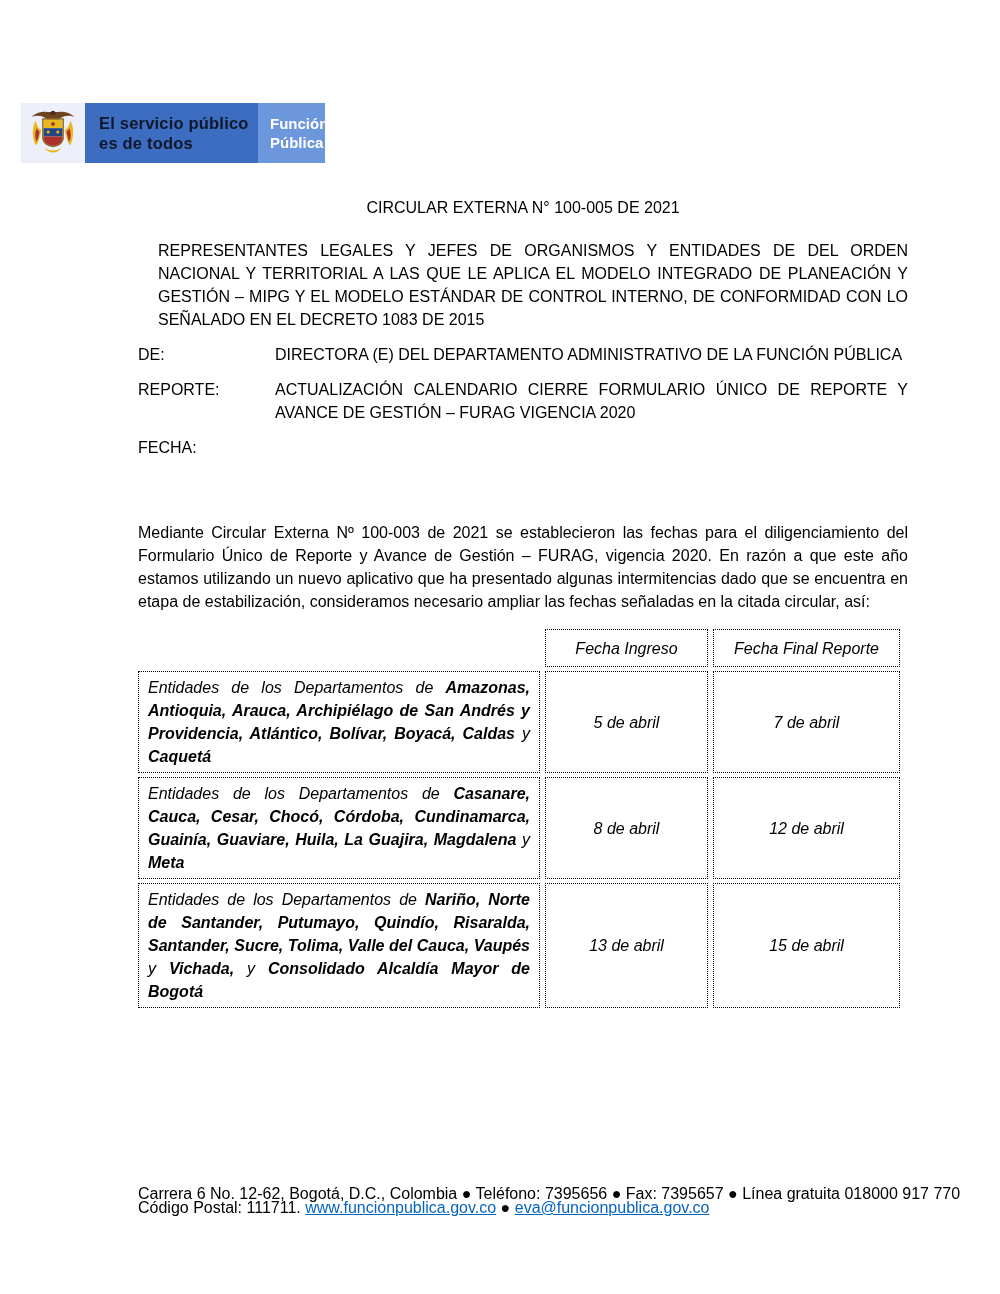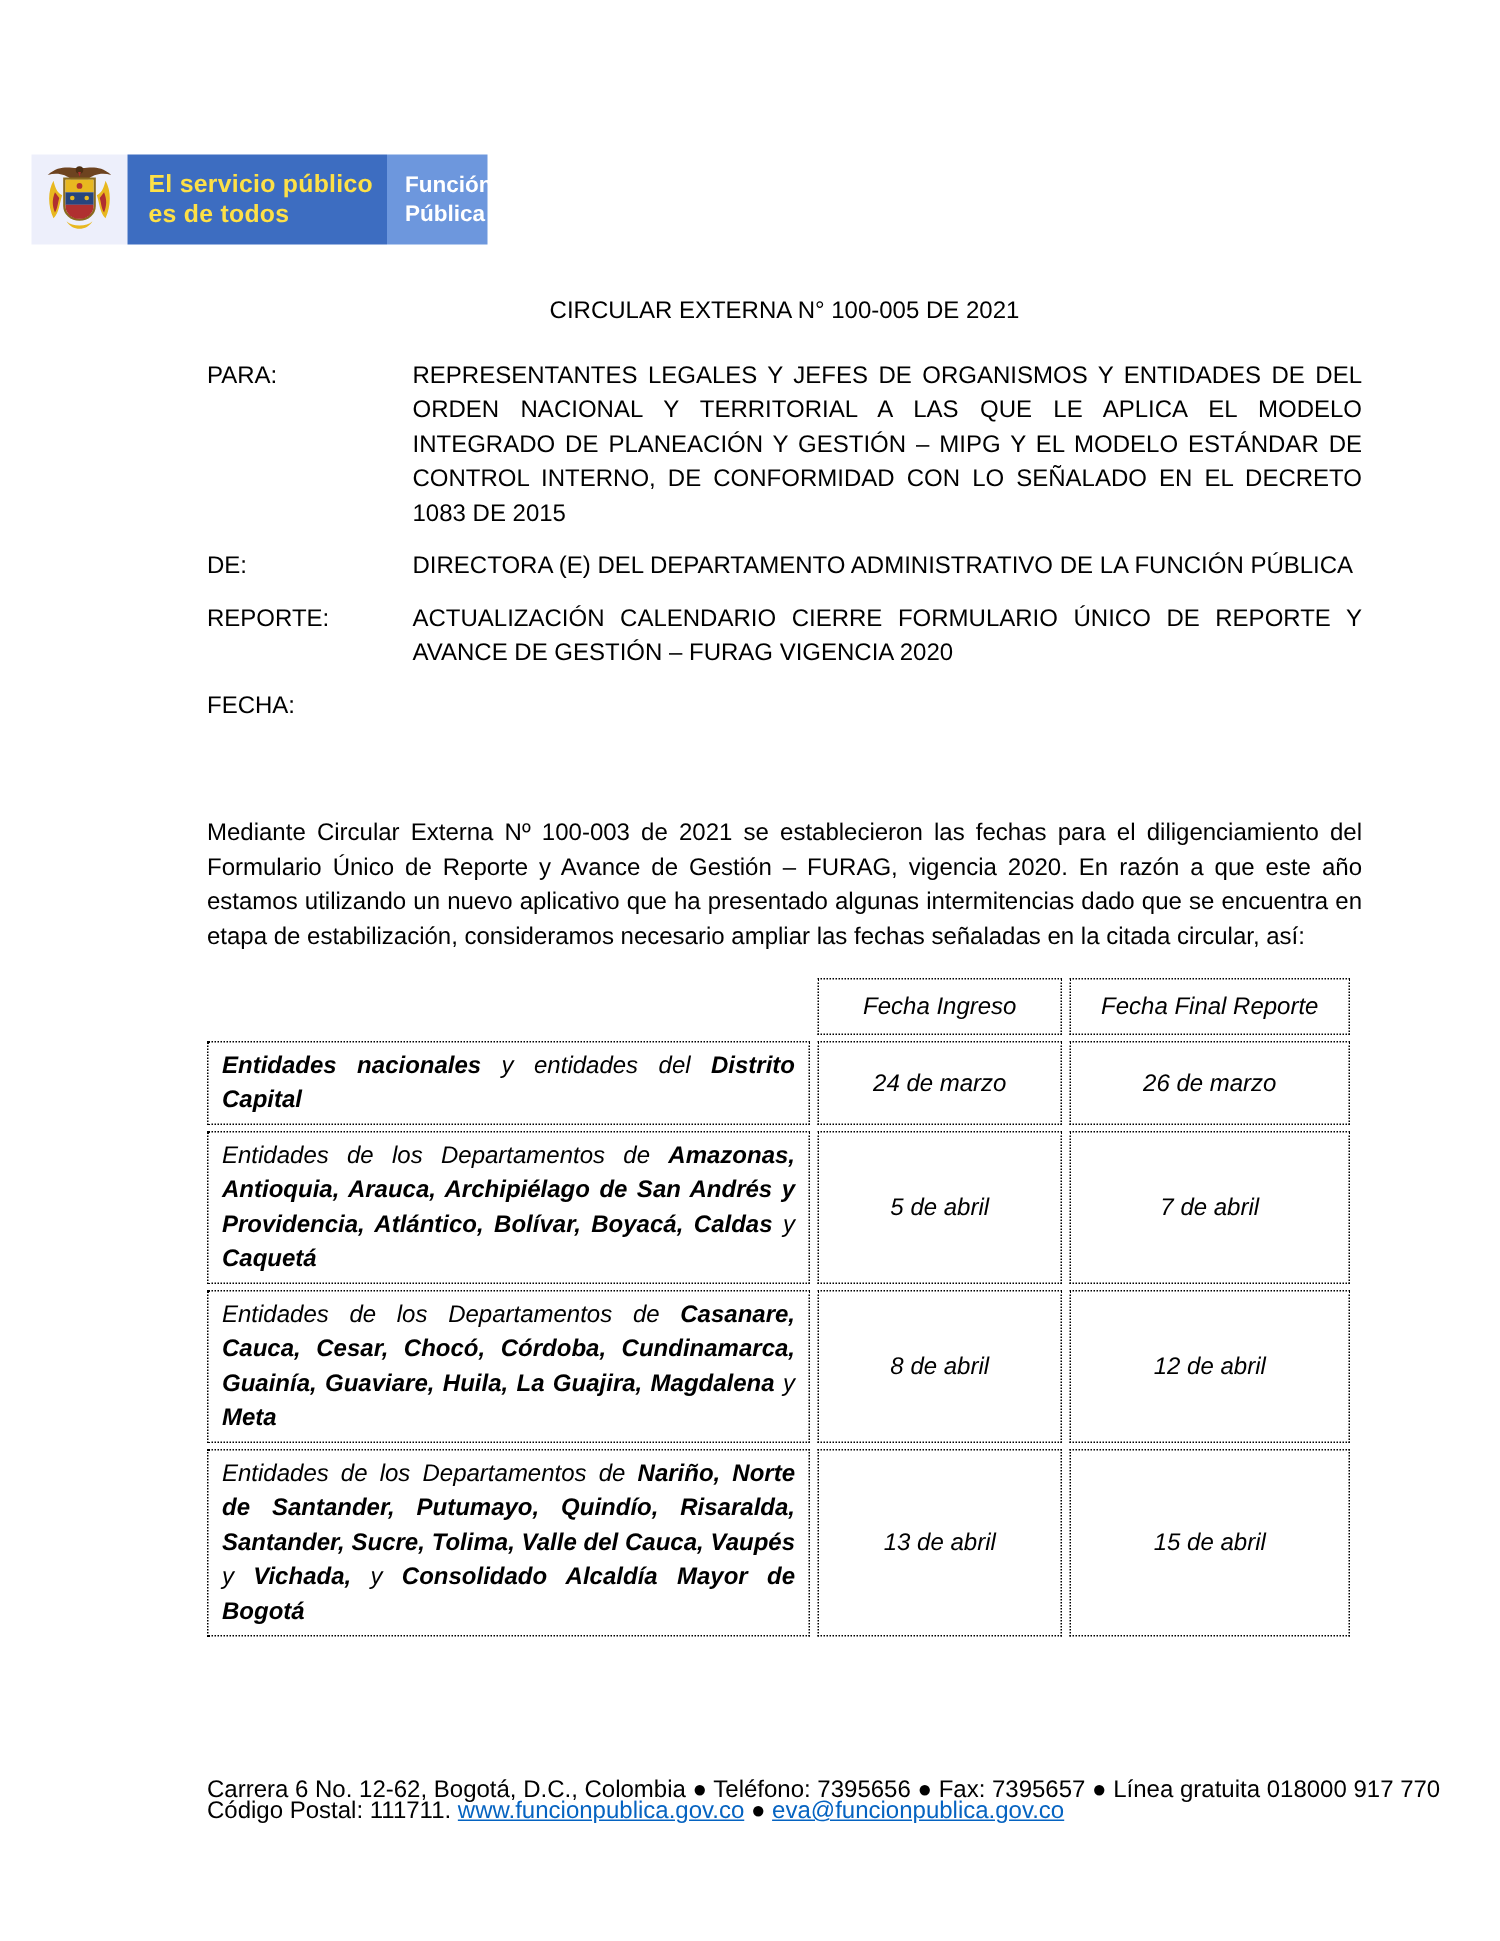--- a/index.html
+++ b/index.html
@@ -2,21 +2,21 @@
 <html><head>
 <meta charset="utf-8">
 <style>
   html, body { margin: 0; padding: 0; background: #ffffff; }
   body { font-family: "Liberation Sans", sans-serif; }
   .page { position: relative; width: 1000px; height: 1294px; background: #ffffff; overflow: hidden; color: #000; }
 
   
   .logo-band { position: absolute; top: 103px; left: 21px; height: 60px; display: flex; }
   .crest-box { width: 64px; background: #edeffb; display: flex; align-items: center; justify-content: center; }
-  .tagline-box { width: 173px; background: #3d6dc1; color: #fde047; display: flex; flex-direction: column; justify-content: center; padding-left: 14px; box-sizing: border-box; font-size: 16.5px; font-weight: bold; line-height: 20px; letter-spacing: 0.2px; }
+  .tagline-box { width: 173px; background: #3d6dc1; color: #0f172a; display: flex; flex-direction: column; justify-content: center; padding-left: 14px; box-sizing: border-box; font-size: 16.5px; font-weight: bold; line-height: 20px; letter-spacing: 0.2px; }
   .brand-box { width: 67px; background: #6d97dd; color: #fff; display: flex; flex-direction: column; justify-content: center; padding-left: 12px; box-sizing: border-box; font-size: 15px; font-weight: bold; line-height: 19px; }
 
   
   .content { position: absolute; top: 196px; left: 138px; width: 770px; font-size: 16px; line-height: 23px; }
   .doc-title { text-align: center; white-space: nowrap; }
   .meta-section { margin-top: 20px; }
   .meta-row { display: flex; margin-bottom: 12px; }
   .meta-label { flex: 0 0 117px; }
   .meta-text { flex: 1; text-align: justify; margin-left: 20px; }
   .body-par { margin: 62px 0 0 0; text-align: justify; }
@@ -71,21 +71,20 @@
       <span>Función</span>
       <span>Pública</span>
     </div>
   </header>
 
   <main class="content">
     <div class="doc-title">CIRCULAR EXTERNA N° 100-005 DE 2021</div>
 
     <section class="meta-section">
       <div class="meta-row">
-        <div class="meta-label">PARA:</div>
         <div class="meta-text">REPRESENTANTES LEGALES Y JEFES DE ORGANISMOS Y ENTIDADES DE DEL ORDEN NACIONAL Y TERRITORIAL A LAS QUE LE APLICA EL MODELO INTEGRADO DE PLANEACIÓN Y GESTIÓN – MIPG Y EL MODELO ESTÁNDAR DE CONTROL INTERNO, DE CONFORMIDAD CON LO SEÑALADO EN EL DECRETO 1083 DE 2015</div>
       </div>
       <div class="meta-row">
         <div class="meta-label">DE:</div>
         <div class="meta-text">DIRECTORA (E) DEL DEPARTAMENTO ADMINISTRATIVO DE LA FUNCIÓN PÚBLICA</div>
       </div>
       <div class="meta-row">
         <div class="meta-label">REPORTE:</div>
         <div class="meta-text">ACTUALIZACIÓN CALENDARIO CIERRE FORMULARIO ÚNICO DE REPORTE Y AVANCE DE GESTIÓN – FURAG VIGENCIA 2020</div>
       </div>
@@ -104,25 +103,20 @@
       </colgroup>
       <thead>
         <tr>
           <th class="ghost"></th>
           <th class="th-cell">Fecha Ingreso</th>
           <th class="th-cell">Fecha Final Reporte</th>
         </tr>
       </thead>
       <tbody>
           <tr>
-            <td class="entity-cell"><span class="b">Entidades nacionales</span><span> y entidades del </span><span class="b">Distrito Capital</span></td>
-            <td class="date-cell">24 de marzo</td>
-            <td class="date-cell">26 de marzo</td>
-          </tr>
-          <tr>
             <td class="entity-cell"><span>Entidades de los Departamentos de </span><span class="b">Amazonas, Antioquia, Arauca, Archipiélago de San Andrés y Providencia, Atlántico, Bolívar, Boyacá, Caldas</span><span> y </span><span class="b">Caquetá</span></td>
             <td class="date-cell">5 de abril</td>
             <td class="date-cell">7 de abril</td>
           </tr>
           <tr>
             <td class="entity-cell"><span>Entidades de los Departamentos de </span><span class="b">Casanare, Cauca, Cesar, Chocó, Córdoba, Cundinamarca, Guainía, Guaviare, Huila, La Guajira, Magdalena</span><span> y </span><span class="b">Meta</span></td>
             <td class="date-cell">8 de abril</td>
             <td class="date-cell">12 de abril</td>
           </tr>
           <tr>

